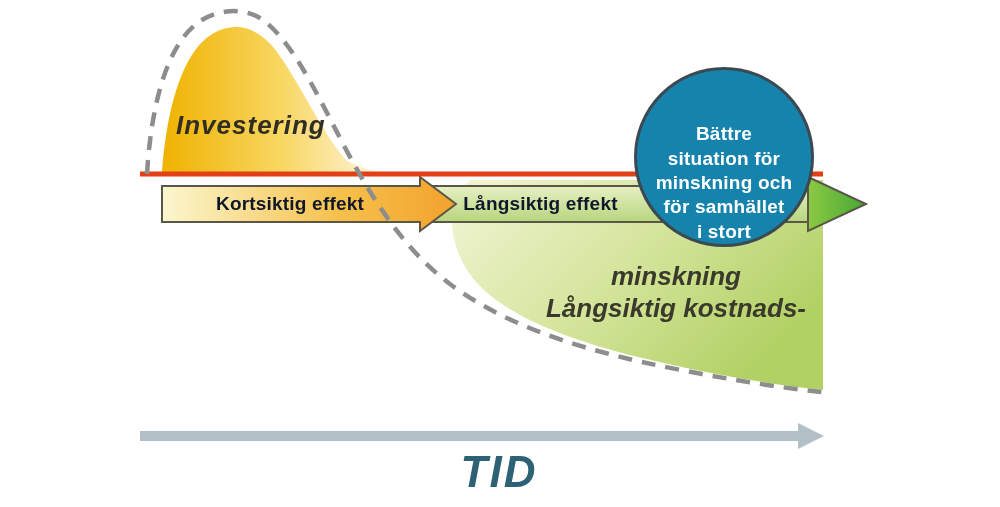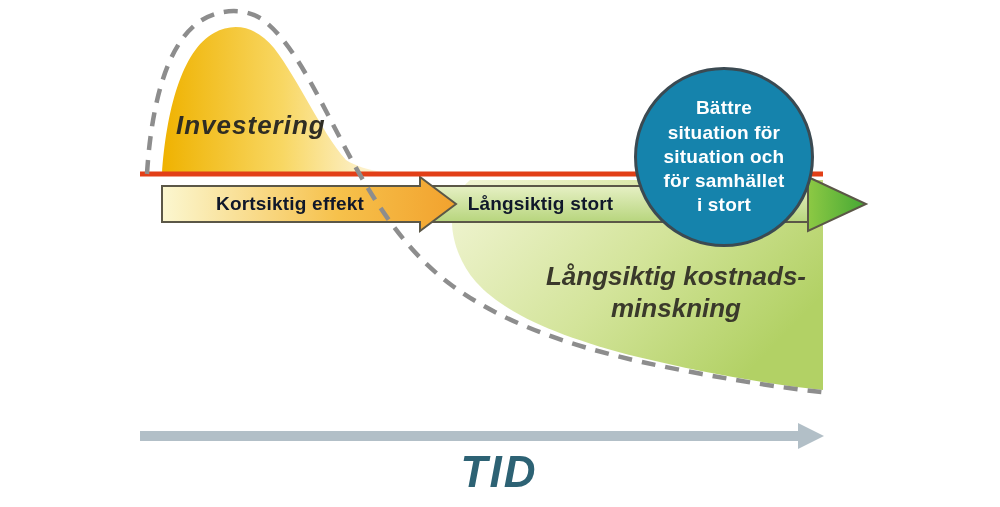--- a/index.html
+++ b/index.html
@@ -21,21 +21,21 @@
   #kortsiktig-label{left:162px;top:193px;width:256px;}
   #langsiktig-label{left:438px;top:193px;width:205px;}
   #cost-label{
     left:526px;top:261px;width:300px;text-align:center;
     font-size:26px;line-height:1.22;color:#3a392b;
   }
   #cost-label span{display:block;}
   #outcome-circle{
     left:634px;top:67px;width:180px;height:180px;border-radius:50%;
     background:#1583ac;border:3px solid #3b4a52;box-sizing:border-box;
-    display:flex;align-items:center;justify-content:center;
+    display:flex;align-items:flex-end;justify-content:center;
   }
   #outcome-circle .circle-text{
     color:#ffffff;font-size:19px;font-weight:bold;text-align:center;
     line-height:1.28;letter-spacing:0.2px;
   }
   #outcome-circle .circle-text span{display:block;}
   #tid-label{
     left:399px;top:447px;width:200px;text-align:center;
     font-size:44px;color:#2d6274;letter-spacing:2px;
   }
@@ -102,32 +102,32 @@
     <g>
       <rect x="140" y="431" width="660" height="10" fill="#b2bfc7"></rect>
       <path d="M798,423 L824,436 L798,449 Z" fill="#b2bfc7"></path>
     </g>
   </svg>
 
   <div id="investering-label" class="abs serif-label">Investering</div>
 
   <div id="kortsiktig-label" class="abs band-label">Kortsiktig effekt</div>
 
-  <div id="langsiktig-label" class="abs band-label">Långsiktig stort</div>
+  <div id="langsiktig-label" class="abs band-label">Långsiktig effekt</div>
 
   <div id="cost-label" class="abs serif-label">
+    <span>minskning</span>
     <span>Långsiktig kostnads-</span>
-    <span>minskning</span>
   </div>
 
   <div id="outcome-circle" class="abs">
     <div class="circle-text">
       <span>Bättre</span>
       <span>situation för</span>
-      <span>situation och</span>
+      <span>minskning och</span>
       <span>för samhället</span>
       <span>i stort</span>
     </div>
   </div>
 
   <div id="tid-label" class="abs serif-label">TID</div>
 
 </div>
 
 </body></html>

